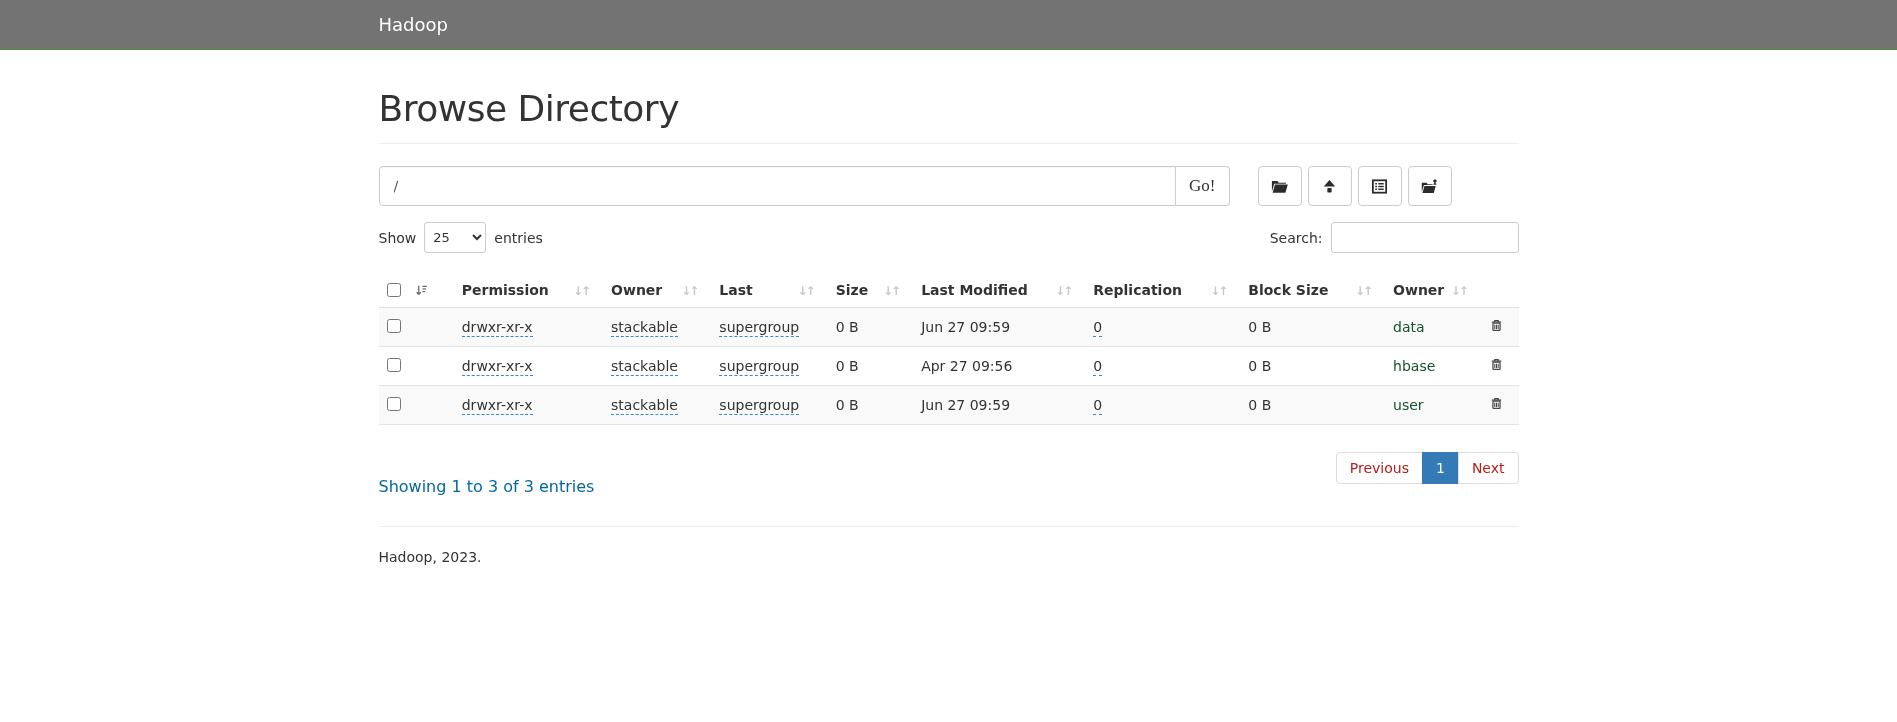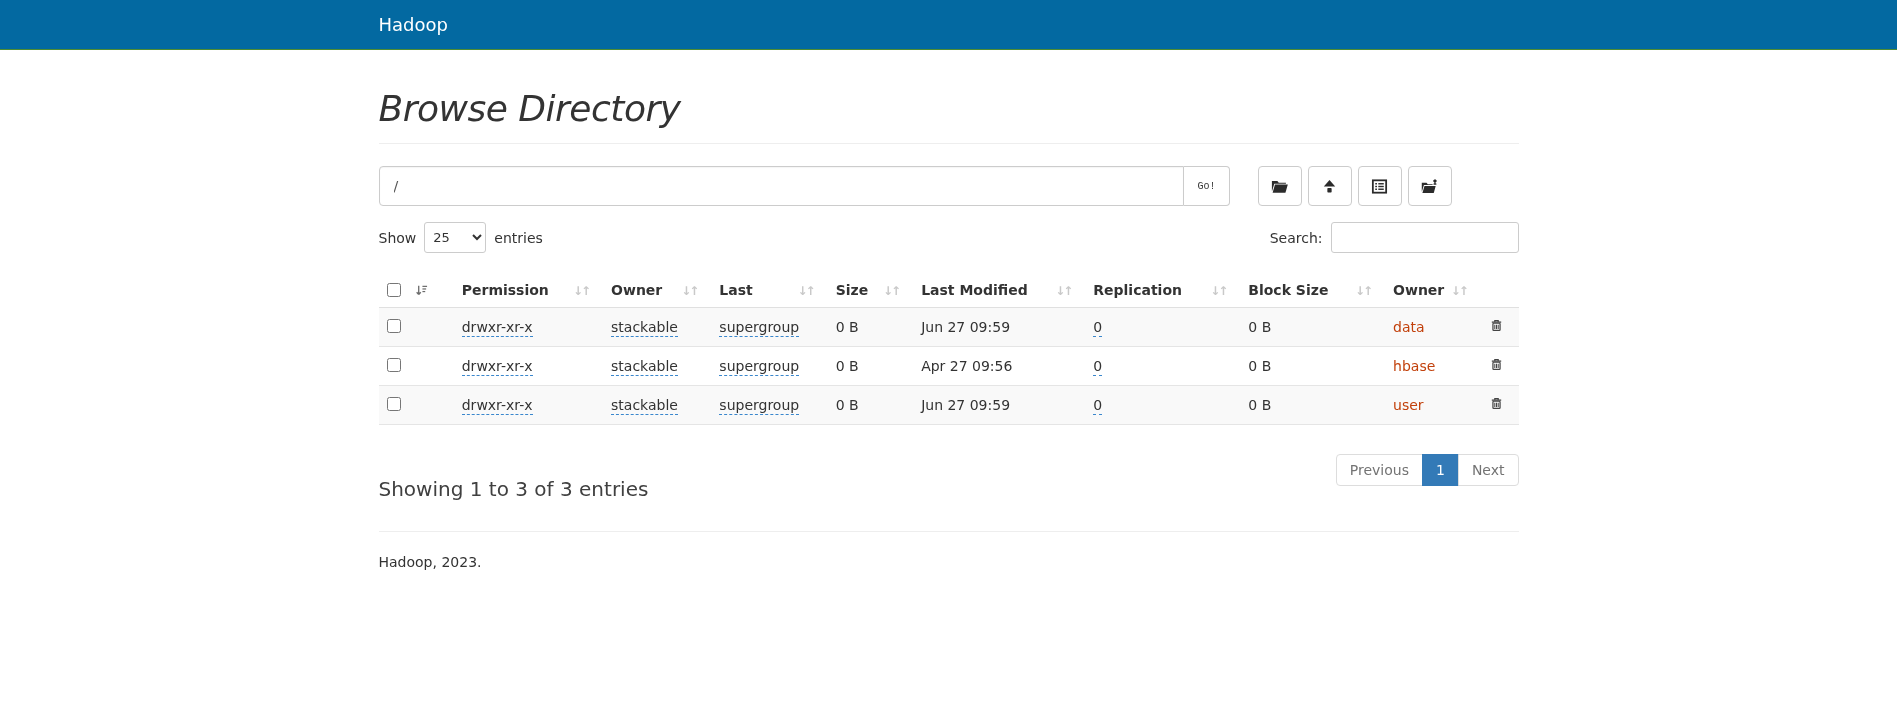--- a/index.html
+++ b/index.html
@@ -7,54 +7,54 @@
   body {
     width:1897px; height:722px; overflow:hidden;
     background:#ffffff;
     font-family:"DejaVu Sans","Liberation Sans",sans-serif;
     font-size:14px; color:#333;
   }
   .container { width:1170px; margin:0 auto; padding:0 15px; }
 
   
   .navbar {
-    height:50px; background:#0369a1; border-bottom:1px solid #4e8c33;
+    height:50px; background:#737373; border-bottom:1px solid #4e8c33;
   }
   .navbar .container { display:flex; align-items:stretch; }
   .brand {
     color:#ffffff; font-size:18px; line-height:50px; padding:0 15px 0 0;
     text-decoration:none; white-space:nowrap;
   }
   .nav { display:flex; list-style:none; margin:0; padding:0 0 0 10px; }
   .nav li a {
     display:block; color:#e4efdd; text-decoration:none;
     line-height:50px; padding:0 15px; font-size:14px; white-space:nowrap;
   }
   .caret {
     display:inline-block; width:0; height:0; margin-left:4px; vertical-align:middle;
     border-top:4px solid #e4efdd; border-left:4px solid transparent; border-right:4px solid transparent;
   }
 
   
   .content { padding-top:38px; }
-  h1.page-title { font-size:36px; font-weight:500; margin:0; color:#333; letter-spacing:-0.5px;font-style:italic; }
+  h1.page-title { font-size:36px; font-weight:500; margin:0; color:#333; letter-spacing:-0.5px; }
   .page-header { border-bottom:1px solid #eeeeee; padding-bottom:14px; margin-bottom:22px; }
 
   
   .path-row { display:flex; align-items:flex-start; margin-bottom:16px; }
   .input-group { display:flex; width:851px; }
   .path-input {
     flex:1; height:40px; padding:6px 14px; font-size:14px; color:#555;
     border:1px solid #ccc; border-radius:4px 0 0 4px; outline:none;
     font-family:inherit; box-shadow:inset 0 1px 1px rgba(0,0,0,.045);
   }
   .go-btn {
-    height:40px; padding:0 13px; font-size:10px; color:#333; background:#fff;
+    height:40px; padding:0 13px; font-size:17px; color:#333; background:#fff;
     border:1px solid #ccc; border-left:none; border-radius:0 4px 4px 0; cursor:pointer;
-    font-family:Liberation Mono, monospace;
+    font-family:Liberation Serif, serif;
   }
   .icon-toolbar { display:flex; margin-left:28px; }
   .icon-btn {
     width:44px; height:40px; margin-right:6px; background:#fff;
     border:1px solid #ccc; border-radius:4px; cursor:pointer;
     display:flex; align-items:center; justify-content:center; padding:0;
   }
   .icon-btn svg { display:block; }
 
   
@@ -79,31 +79,31 @@
   }
   .dir-table tbody td {
     padding:10px 8px; font-size:14px; color:#333;
     border-bottom:1px solid #e5e5e5; overflow:hidden; white-space:nowrap;
   }
   .dir-table tbody tr.odd { background:#f9f9f9; }
   .dir-table tbody tr.even { background:#ffffff; }
   .sort-icons { position:absolute; right:14px; top:7px; color:#c9c9c9; font-size:12px; letter-spacing:-2px; }
   .th-check { display:flex; align-items:center; gap:14px; }
   .editable { border-bottom:1px dashed #3a87cd; padding-bottom:1px; cursor:pointer; }
-  a.dir-link { color:#c2410c; text-decoration:none; cursor:pointer; }
+  a.dir-link { color:#14532d; text-decoration:none; cursor:pointer; }
   .trash-btn { cursor:pointer; display:inline-block; }
   input[type="checkbox"] { width:14px; height:14px; margin:0; cursor:pointer; }
 
   
   .table-footer { display:flex; justify-content:space-between; align-items:center; margin-top:14px; }
-  .dt-info { font-size:20px; color:#404040;margin-top:38px; }
+  .dt-info { font-size:16px; color:#0369a1;margin-top:38px; }
   .pagination { display:flex; list-style:none; margin:0; padding:0; }
   .pagination li span {
     display:block; padding:7px 13px; font-size:14px; background:#fff;
-    border:1px solid #ddd; margin-left:-1px; cursor:pointer; color:#737373;
+    border:1px solid #ddd; margin-left:-1px; cursor:pointer; color:#b91c1c;
   }
   .pagination li:first-child span { border-radius:4px 0 0 4px; margin-left:0; }
   .pagination li:last-child span { border-radius:0 4px 4px 0; }
   .pagination li.active span { background:#337ab7; border-color:#337ab7; color:#fff; }
 
   
   .site-footer hr { border:none; border-top:1px solid #eeeeee; margin:30px 0 0 0; }
   .footer-text { margin:22px 0 0 0; font-size:14px; color:#333; }
 </style>
 </head>

